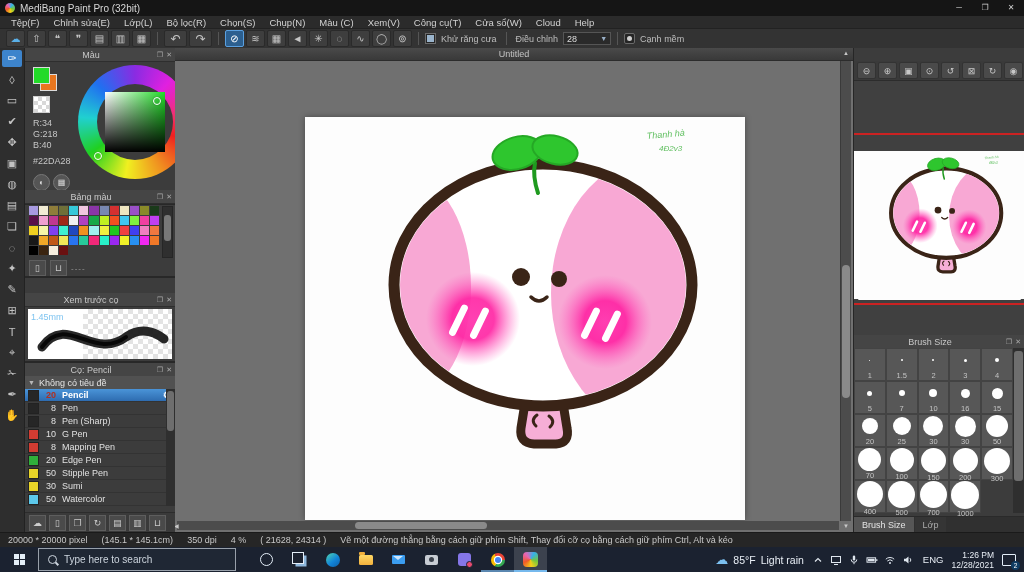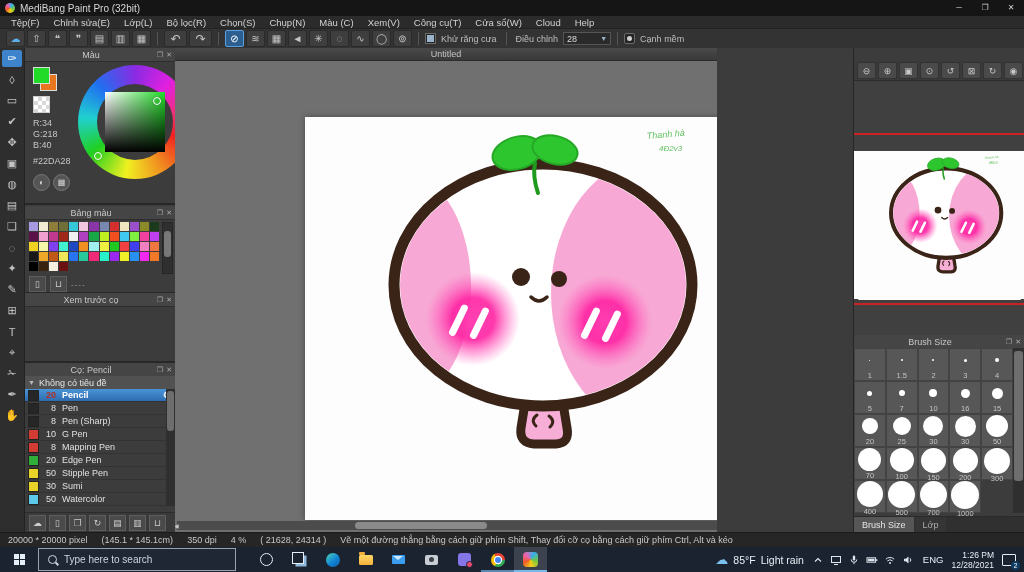--- a/index.html
+++ b/index.html
@@ -65,21 +65,21 @@
   .brow .bsw{width:9px;height:9px;flex:none;border:1px solid #222}
   .brow .bnum{width:17px;text-align:right;margin-right:6px;flex:none}
   .brow .bname{flex:1;white-space:nowrap;overflow:hidden}
   .brow.sel{background:linear-gradient(#4a94d8,#2e6cb0);color:#fff;font-weight:bold}
   .brow.sel .bnum{color:#b03020}
   .brow .gear{margin-right:4px;font-size:9px;color:#fff}
   .bfoot{position:absolute;left:0;bottom:0;width:150px;height:20px;background:#3a3a3a;display:flex;align-items:center;gap:3px;padding-left:4px;box-sizing:border-box;border-top:1px solid #2c2c2c}
   .bscroll{position:absolute;right:0;top:26px;width:9px;height:117px;background:#2f2f2f}
   .bscroll i{position:absolute;left:1px;right:1px;top:2px;height:40px;background:#6e6e6e;border-radius:3px}
   
-  .docarea{position:absolute;left:175px;top:48px;width:542px;height:484px;background:#707070;overflow:hidden}
+  .docarea{position:absolute;left:175px;top:48px;width:678px;height:484px;background:#707070;overflow:hidden}
   .doctab{position:absolute;left:0;top:0;width:100%;height:12px;background:linear-gradient(#4a4a4a,#393939);border-bottom:1px solid #2c2c2c;display:flex;align-items:center;justify-content:center;font-size:9px;color:#c4c4c4}
   .canvas{position:absolute;left:130px;top:69px;width:440px;height:403px;background:#fdfdfd;box-shadow:0 0 6px rgba(0,0,0,.35)}
   .vscroll{position:absolute;left:665px;top:13px;width:10px;height:460px;background:#4c4c4c;border-left:1px solid #3a3a3a}
   .vscroll i{position:absolute;left:1px;right:1px;top:204px;height:133px;background:#8a8a8a;border-radius:4px}
   .hscroll{position:absolute;left:2px;top:473px;width:662px;height:9px;background:#4c4c4c}
   .hscroll i{position:absolute;top:1px;bottom:1px;left:178px;width:132px;background:#8a8a8a;border-radius:4px}
   .scr-arrow{position:absolute;font-size:6px;color:#c8c8c8}
   
   .rightpanel{position:absolute;left:853px;top:48px;width:171px;height:484px;background:#3c3c3c;border-left:1px solid #262626;box-sizing:border-box}
   .rpanel{position:absolute;left:0;width:170px;box-sizing:border-box}
@@ -245,21 +245,21 @@
       <div class="ctext" style="top:92px">B:40</div>
       <div class="ctext" style="top:108px">#22DA28</div>
       <div class="cbtn" style="left:8px;top:126px">◐</div>
       <div class="cbtn" style="left:28px;top:126px">▦</div>
       <div class="ring" style="left:53px;top:17px;width:114px;height:114px"></div>
       <div class="svsquare" id="sv-square" style="left: 80px; top: 44px; background-image: linear-gradient(rgba(0, 0, 0, 0), rgb(0, 0, 0)), linear-gradient(to right, rgb(255, 255, 255), rgb(34, 218, 40));"></div>
       <div class="mark" style="left:128px;top:49px"></div>
       <div class="mark" style="left:69px;top:104px"></div>
     </div>
 
-    <div class="panel" id="p-palette" style="top:158px;height:88px">
+    <div class="panel" id="p-palette" style="top:142px;height:88px">
       <div class="phead">
           <span class="ptitle">Bảng màu</span>
           <span class="pico">❐</span>
           <span class="pico">✕</span>
         </div>
       <div class="pal-grid" id="pal-grid">
           <div class="pswatch" style="background: rgb(168, 154, 224);"></div>
           <div class="pswatch" style="background: rgb(242, 236, 212);"></div>
           <div class="pswatch" style="background: rgb(143, 125, 58);"></div>
           <div class="pswatch" style="background: rgb(111, 111, 56);"></div>
@@ -325,20 +325,28 @@
         <span class="dashes">----</span>
       </div>
     </div>
 
     <div class="panel" id="p-preview" style="top:245px;height:70px">
       <div class="phead">
           <span class="ptitle">Xem trước cọ</span>
           <span class="pico">❐</span>
           <span class="pico">✕</span>
         </div>
+      <div class="prevbox">
+        <div class="checker"></div>
+        <svg width="144" height="50" viewBox="0 0 144 50" style="position:absolute;left:0;top:0">
+          <path d="M14 38 C 38 4, 66 52, 98 28 C 112 18 126 22 136 30" fill="none" stroke="#161616" stroke-width="9" stroke-linecap="round" opacity="0.92"></path>
+          <path d="M14 38 C 38 4, 66 52, 98 28" fill="none" stroke="#000" stroke-width="4" stroke-linecap="round" opacity="0.8"></path>
+        </svg>
+        <span class="sizetag">1.45mm</span>
+      </div>
     </div>
 
     <div class="panel" id="p-brush" style="top:315px;height:169px;border-bottom:none">
       <div class="phead">
           <span class="ptitle">Cọ: Pencil</span>
           <span class="pico">❐</span>
           <span class="pico">✕</span>
         </div>
       <div class="bgroup">
           <span class="tri">▼</span>

